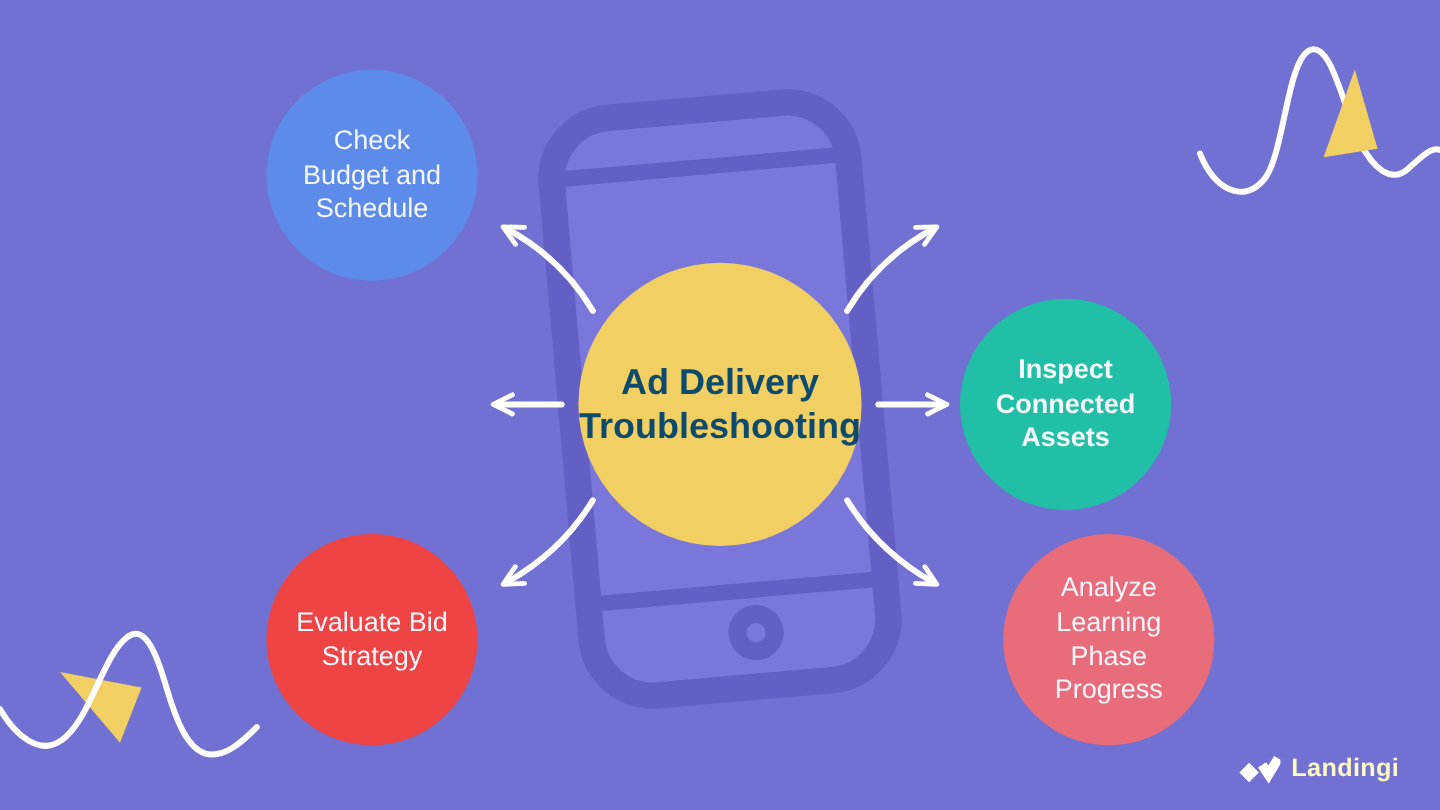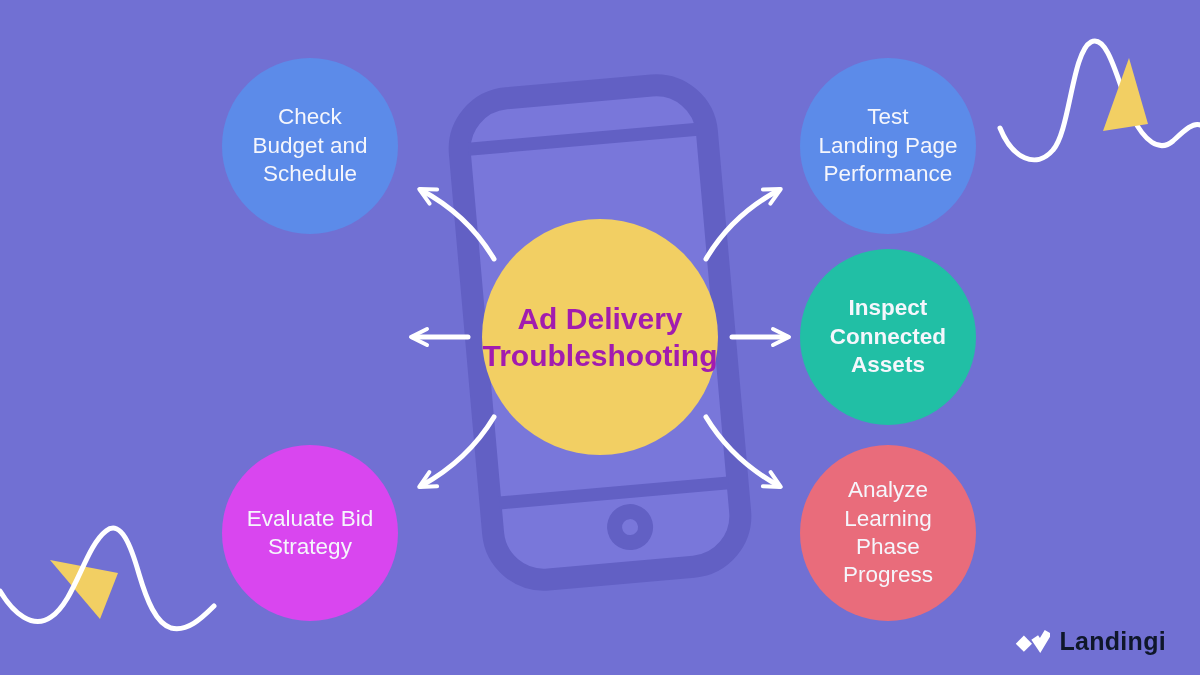--- a/index.html
+++ b/index.html
@@ -29,33 +29,33 @@
   .node{
     position:absolute;width:176px;height:176px;border-radius:50%;
     display:flex;align-items:center;justify-content:center;text-align:center;
     color:#F5F6FC;font-size:22.5px;line-height:1.26;white-space:pre-line;
   }
   .pos-tl{left:222px;top:58px;}
   .pos-tr{left:800px;top:58px;}
   .pos-ml{left:222px;top:249px;}
   .pos-mr{left:800px;top:249px;font-weight:bold;}
   .pos-bl{left:222px;top:445px;}
-  .pos-br{left:800px;top:445px;}
+  .pos-br{left:836px;top:445px;}
   .center-node{
     position:absolute;left:482px;top:219px;width:236px;height:236px;border-radius:50%;
     display:flex;align-items:center;justify-content:center;text-align:center;
     font-size:30px;font-weight:bold;line-height:1.25;white-space:pre-line;
   }
   
   .overlay{position:absolute;left:0;top:0;pointer-events:none;}
   
   .branding{
     position:absolute;right:34px;bottom:18px;display:flex;align-items:center;gap:9px;
   }
-  .branding .logo-text{color:#0f172a;font-size:25px;font-weight:bold;letter-spacing:.3px;}
+  .branding .logo-text{color:#fef9c3;font-size:21px;font-weight:bold;letter-spacing:.3px;}
 </style>
 </head>
 <body>
 
 <div class="canvas">
 
   <div class="phone">
     <div class="phone-divider top"></div>
     <div class="phone-divider bottom"></div>
     <div class="phone-home">
@@ -84,43 +84,38 @@
 
     <polygon points="50,560 118,573 100,619" fill="#F2CF63"></polygon>
     <path d="M0,591 C13,613 33,630 51,617 C75,601 85,547 106,531 C121,519 131,546 139,574 C147,601 156,623 171,628 C187,632 201,619 214,606" fill="none" stroke="#FFFFFF" stroke-width="5" stroke-linecap="round"></path>
   </svg>
 
   <div class="node pos-tl" style="background-color: rgb(92, 139, 233);">
     <span>Check
 Budget and
 Schedule</span>
   </div>
-  <div class="node pos-tr" style="background-color: rgb(92, 139, 233);">
-    <span>Test
-Landing Page
-Performance</span>
-  </div>
   <div class="node pos-mr" style="background-color: rgb(33, 191, 165);">
     <span>Inspect
 Connected
 Assets</span>
   </div>
-  <div class="node pos-bl" style="background-color: #d946ef;">
+  <div class="node pos-bl" style="background-color: #ef4444;">
     <span>Evaluate Bid
 Strategy</span>
   </div>
   <div class="node pos-br" style="background-color: rgb(233, 108, 123);">
     <span>Analyze
 Learning
 Phase
 Progress</span>
   </div>
 
   <div class="center-node" style="background-color: rgb(242, 207, 99);">
-    <span style="color: #a21caf;">Ad Delivery
+    <span style="color: #0c4a6e;">Ad Delivery
 Troubleshooting</span>
   </div>
 
   <div class="branding">
     <svg width="36" height="32" viewBox="0 0 40 34">
       <polygon points="2,20 11,11 20,20 11,29" fill="#FFFFFF"></polygon>
       <path d="M23,13 L29,22 L38,7" fill="none" stroke="#FFFFFF" stroke-width="9"></path>
     </svg>
     <span class="logo-text">Landingi</span>
   </div>

